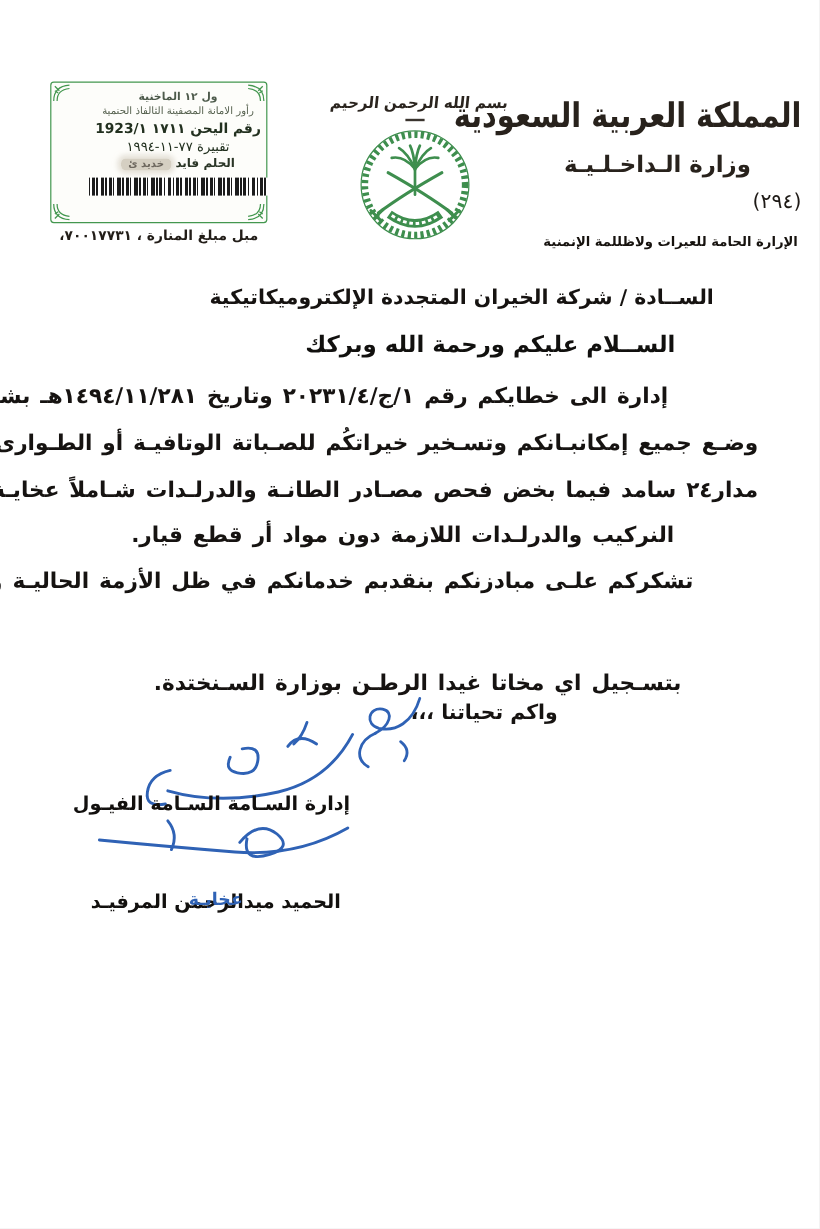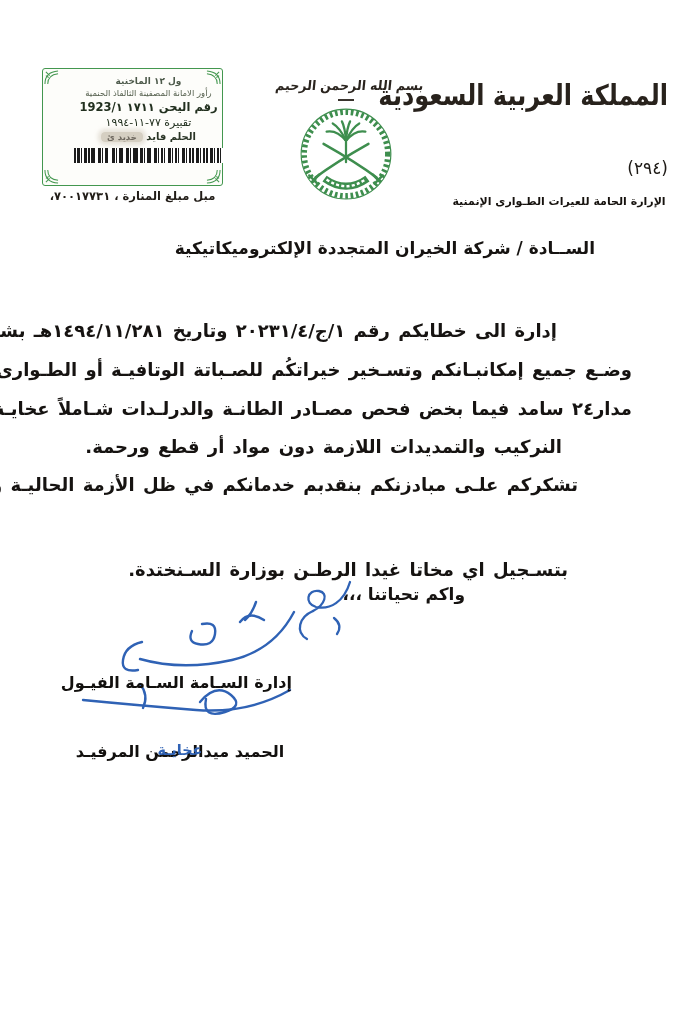--- a/index.html
+++ b/index.html
@@ -87,21 +87,21 @@
   .p1l4{top:436px;right:121px;}
   .p2l1{top:474px;right:105px;}
   .p2l2{top:531px;right:115px;margin-top:28px;}
   .p2l3{top:538px;right:183px;}
   .closing{top:584px;right:218px;font-size:17px;font-weight:700;}
 
   
   .sig-scribble1{left:284px;top:576px;}
   .sig-scribble2{left:106px;top:596px;}
   .sig-scribble3{left:78px;top:676px;}
-  .sig-dept{top:660px;left:82px;width:210px;text-align:center;font-size:16px;font-weight:700;color:#12100e;margin-top:13px;}
+  .sig-dept{top:660px;left:82px;width:210px;text-align:center;font-size:16px;font-weight:700;color:#12100e;}
   .sig-name{top:712px;left:75px;width:210px;text-align:center;font-size:16px;font-weight:700;color:#12100e;margin-top:30px;}
   .sig-title{top:742px;left:75px;width:210px;text-align:center;font-size:14.5px;font-weight:600;color:#2f62b5;}
 </style>
 </head>
 <body>
 
 <div id="page">
 
   <div class="stamp">
     <svg class="corner c-tl" viewBox="0 0 16 16">
@@ -159,29 +159,31 @@
       <path d="M78,73 Q58,58 26,40"></path>
       <path d="M15,77 l7,-7 M12,71 l8,8"></path>
       <path d="M81,77 l-7,-7 M84,71 l-8,8"></path>
     </g>
 
     <path d="M27,74 Q48,89 69,74" fill="none" stroke="#3e8e4e" stroke-width="7"></path>
     <path d="M29,75 Q48,88 67,75" fill="none" stroke="#ffffff" stroke-width="2.4" stroke-dasharray="3 2.2"></path>
   </svg>
 
   <div class="abs kingdom">المملكة العربية السعودية</div>
+  <div class="abs ministry">وزارة الـداخـلـيـة</div>
   <div class="abs code-number">(٢٩٤)</div>
-  <div class="abs department">الإرارة الحامة للعيرات الطـوارى الإنمنية</div>
+  <div class="abs department">الإرارة الحامة للعيرات ولاظللمة الإنمنية</div>
 
   <div class="body-line recipient">الســادة / شركة الخيران المتجددة الإلكتروميكاتيكية</div>
+  <div class="body-line greeting">الســلام عليكم ورحمة الله وبركك</div>
 
   <div class="body-line bl p1l1">إدارة الى خطايكم رقم ١/ج/٢٠٢٣١/٤ وتاريخ ١٤٩٤/١١/٢٨١هـ بشـان</div>
   <div class="body-line bl p1l2">وضـع جميع إمكانبـانكم وتسـخير خيراتكُم للصـباتة الوتافيـة أو الطـوارى على</div>
   <div class="body-line bl p1l3">مدار٢٤ سامد فيما بخض فحص مصـادر الطانـة والدرلـدات شـاملاً عخايـة</div>
-  <div class="body-line bl p1l4">النركيب والتمديدات اللازمة دون مواد أر قطع ورحمة.</div>
+  <div class="body-line bl p1l4">النركيب والدرلـدات اللازمة دون مواد أر قطع قيار.</div>
 
   <div class="body-line bl p2l1">تشكركم علـى مبادزنكم بنقدبم خدمانكم في ظل الأزمة الحاليـة ومـا</div>
   <div class="body-line bl p2l2">بتسـجيل اي مخاتا غيدا الرطـن بوزارة السـنختدة.</div>
 
   <div class="body-line closing">واكم تحياتنا ،،،</div>
 
   <svg class="abs sig-scribble1" width="82" height="72" viewBox="0 0 82 72">
     <g stroke="#2f62b5" stroke-width="2.3" fill="none" stroke-linecap="round">
       <path d="M66,6 C60,26 46,34 32,31 C20,28 23,13 35,15 C45,17 41,29 29,35"></path>
       <path d="M29,35 C15,41 11,56 23,63"></path>

